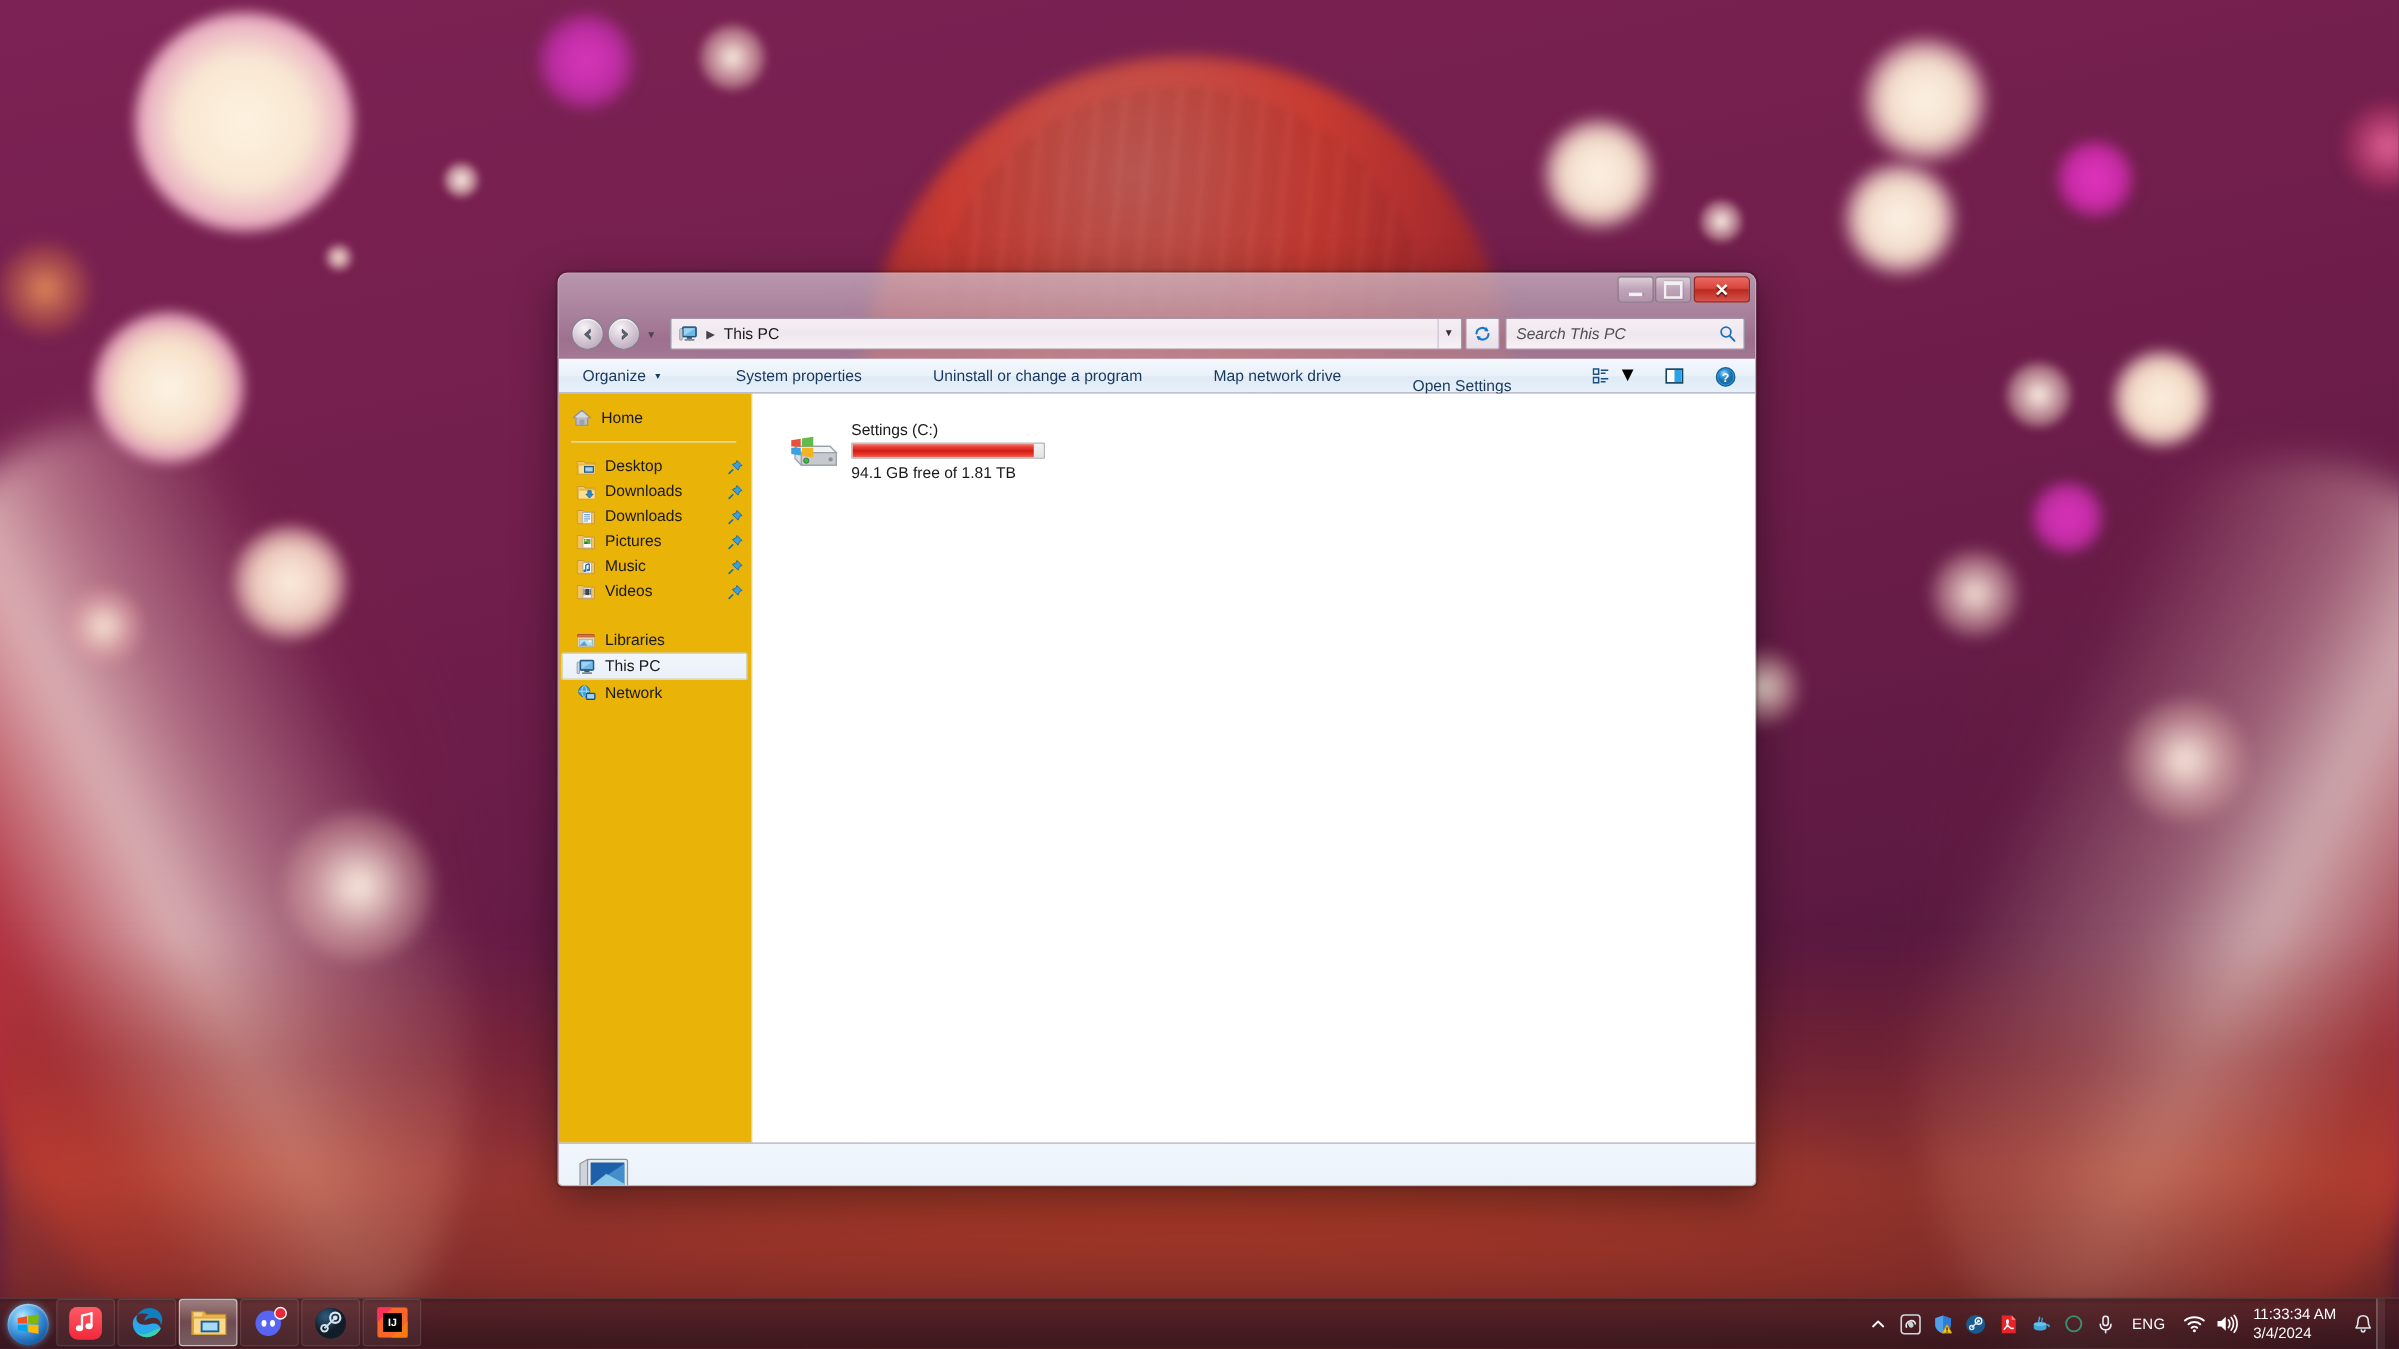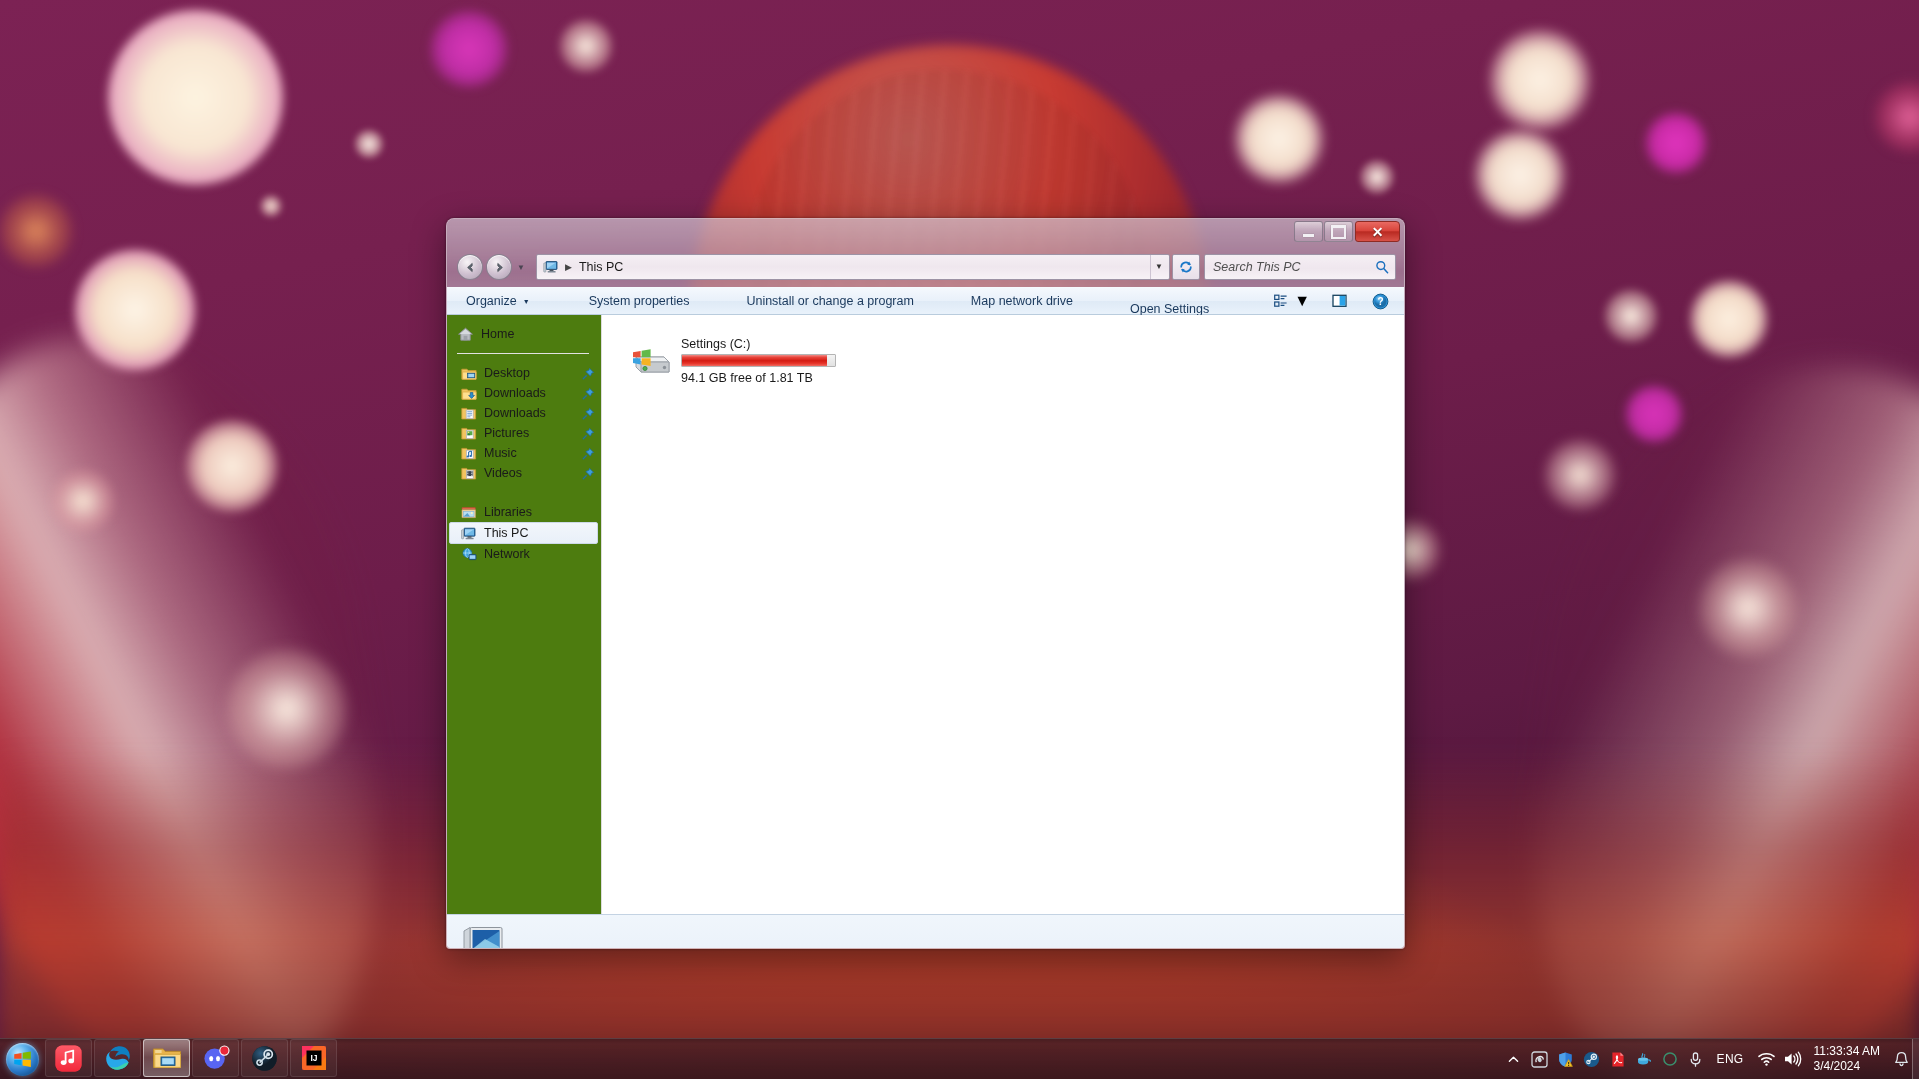--- a/index.html
+++ b/index.html
@@ -185,21 +185,21 @@
     border-radius:3px;
   }
   .cmd .caret { font-size:7px; color:#19385c; }
   .cmd-right { margin-left:auto; display:flex; align-items:center; gap:2px; padding-right:4px; }
   .iconbtn { padding:3px 5px; display:flex; align-items:center; gap:5px; border-radius:3px; }
 
   
   #body { position:relative; display:flex; height:599px; background:#fff; }
   #nav {
     width:155px; flex:0 0 155px;
-    background:#4d7c0f;
+    background:#eab308;
     border-right:1px solid #dcdcdc;
     padding-top:9px;
     font-size:12.5px;
     overflow:hidden;
   }
   .nav-item {
     height:20px; display:flex; align-items:center;
     padding:0 6px 0 14px; gap:7px; color:#1a1a1a;
     position:relative;
   }
@@ -284,21 +284,21 @@
     display:flex; align-items:center; justify-content:center;
     background:rgba(255,255,255,0.05);
     position:relative;
   }
   .task.active {
     background:linear-gradient(180deg, rgba(255,255,255,0.42), rgba(255,255,255,0.20) 48%, rgba(255,255,255,0.30));
     border:1px solid rgba(255,255,255,0.55);
   }
   #tray {
     margin-left:auto; display:flex; align-items:center; height:100%;
-    padding-right:0; gap:0;
+    padding-right:11px; gap:0;
   }
   .tray-ico {
     width:26px; height:41px; display:flex; align-items:center; justify-content:center;
   }
   .tray-lang {
     color:#fff; font-size:12px; padding:0 10px 0 8px; letter-spacing:0.3px;
   }
   .tray-clock {
     color:#fff; font-size:12px; text-align:left; line-height:15px;
     padding:0 10px 0 8px; white-space:nowrap;

